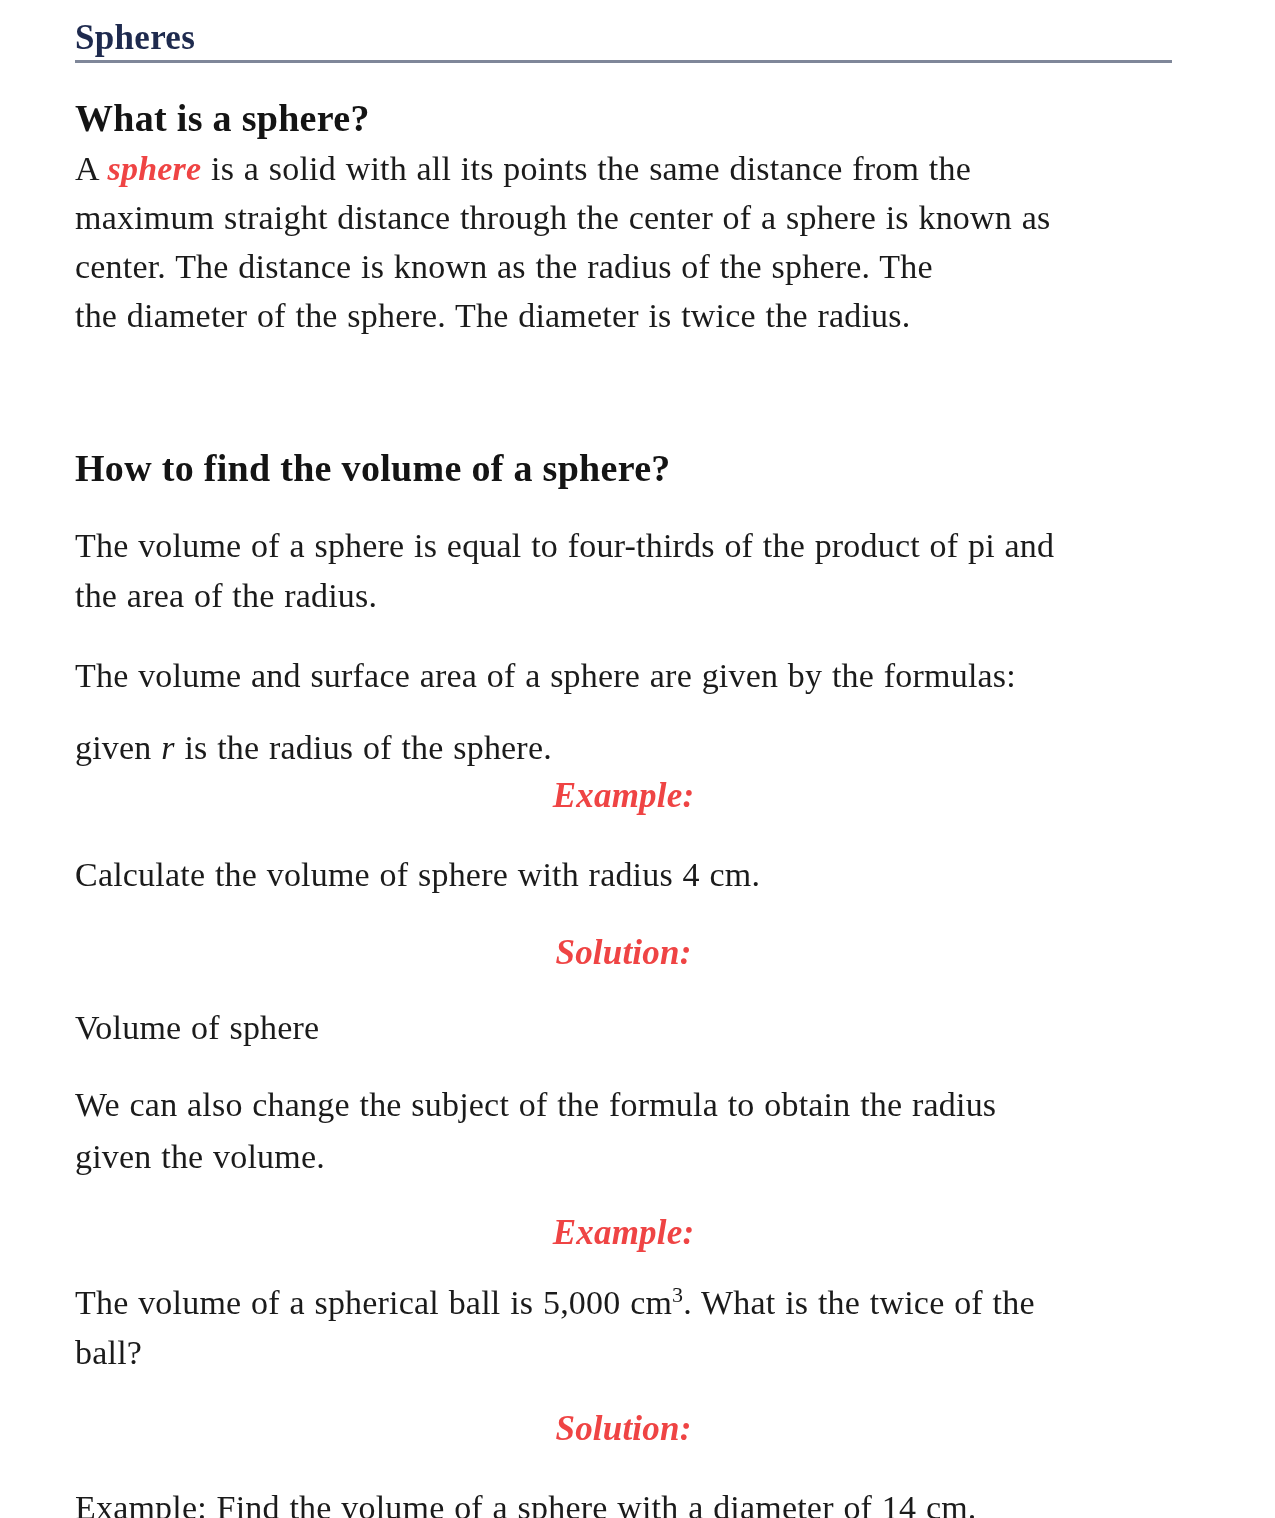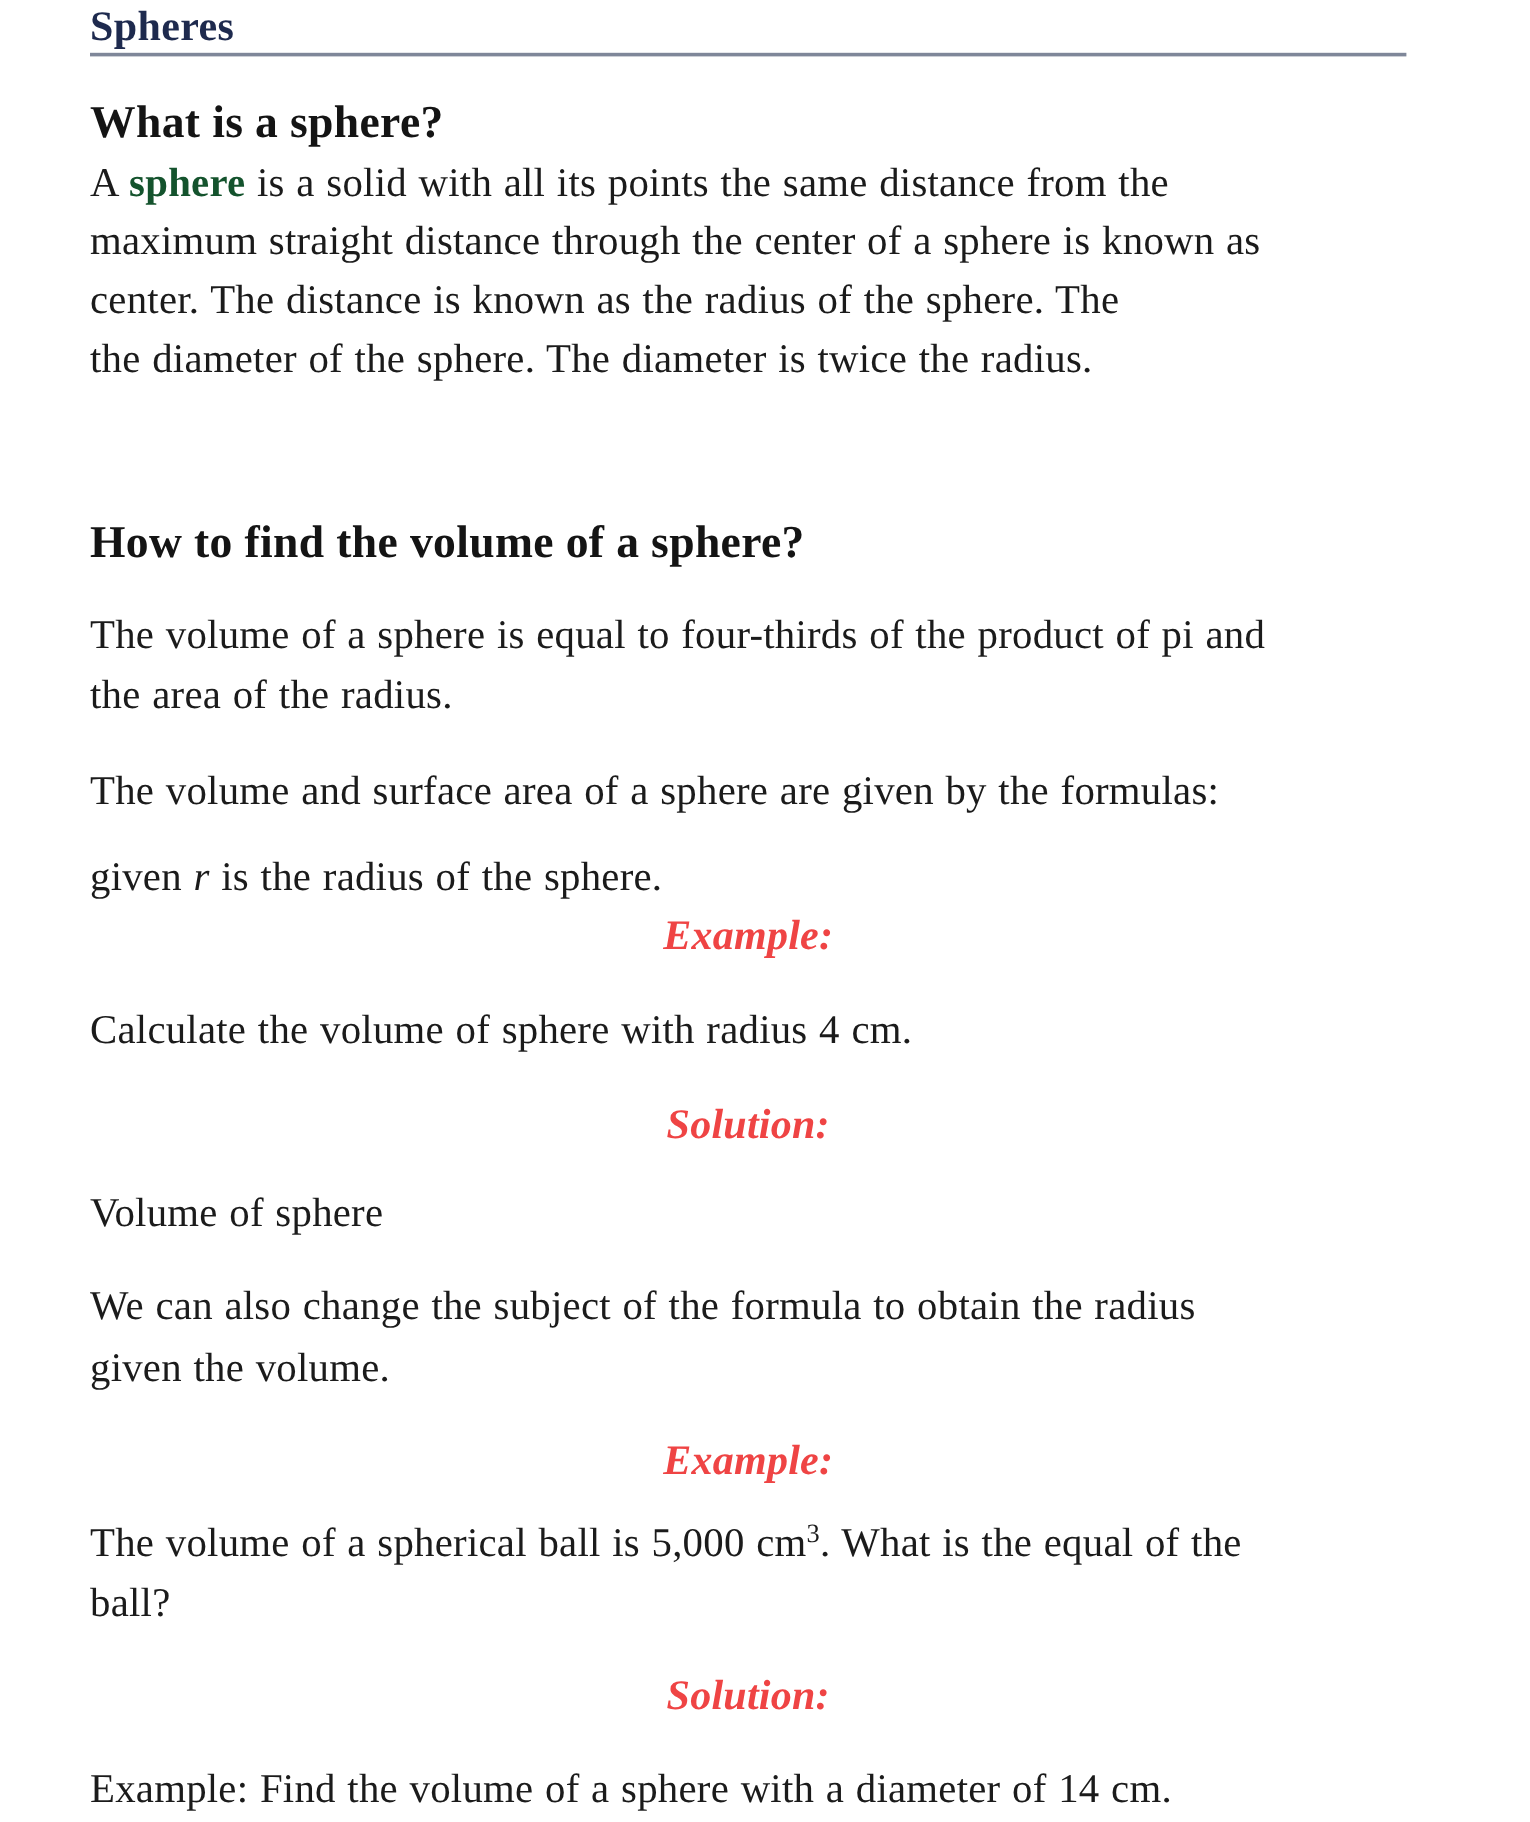--- a/index.html
+++ b/index.html
@@ -6,21 +6,21 @@
     margin: 0;
     padding: 0;
     background: #ffffff;
   }
   .page {
     position: relative;
     box-sizing: border-box;
     width: 1200px;
     height: 1518px;
     overflow: hidden;
-    padding: 2px 28px 0 75px;
+    padding: 18px 28px 0 75px;
     background: #ffffff;
     font-family: "Liberation Serif", "DejaVu Serif", serif;
     color: #1b1b1b;
   }
   .doc-title {
     margin: 0;
     font-size: 35px;
     line-height: 40px;
     font-weight: bold;
     letter-spacing: 0.3px;
@@ -57,22 +57,23 @@
   .p-where    { margin-top: 23px; line-height: 48px; }
   .p-calc     { margin-top: 30px; }
   .p-sol1     { margin-top: 28px; }
   .p-volsph   { margin-top: 25px; }
   .p-change   { margin-top: 26px; }
   .p-ex2      { margin-top: 25px; }
   .p-ball     { margin-top: 20px; }
   .p-sol2     { margin-top: 26px; }
   .p-final    { margin-top: 29px; }
   .term-red {
-    color: #14532d;
+    color: #ef4444;
     font-weight: bold;
+    font-style: italic;
   }
   .label-red {
     color: #ef4444;
     font-weight: bold;
     font-style: italic;
     font-size: 35px;
     text-align: center;
   }
   .var-italic { font-style: italic; }
   .sup3 {
@@ -119,21 +120,21 @@
   <p class="para lh50 p-volsph">Volume of sphere</p>
 
   <p class="para lh52 p-change">
     <span class="line">We can also change the subject of the formula to obtain the radius</span>
     <span class="line">given the volume.</span>
   </p>
 
   <p class="para lh50 p-ex2 label-red">Example:</p>
 
   <p class="para lh50 p-ball">
-    <span class="line"><span>The volume of a spherical ball is 5,000 cm</span><sup class="sup3">3</sup><span>. What is the equal of the</span></span>
+    <span class="line"><span>The volume of a spherical ball is 5,000 cm</span><sup class="sup3">3</sup><span>. What is the twice of the</span></span>
     <span class="line">ball?</span>
   </p>
 
   <p class="para lh50 p-sol2 label-red">Solution:</p>
 
   <p class="para lh50 p-final">Example: Find the volume of a sphere with a diameter of 14 cm.</p>
 
 </div>
 
 </body></html>

